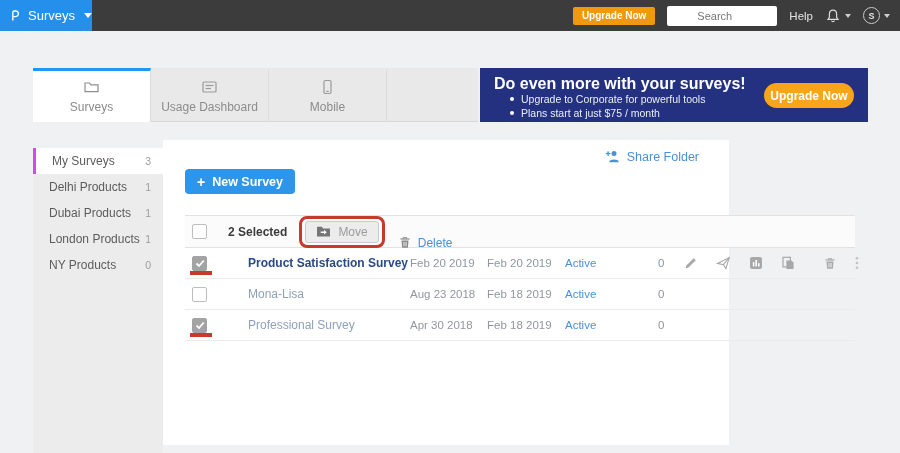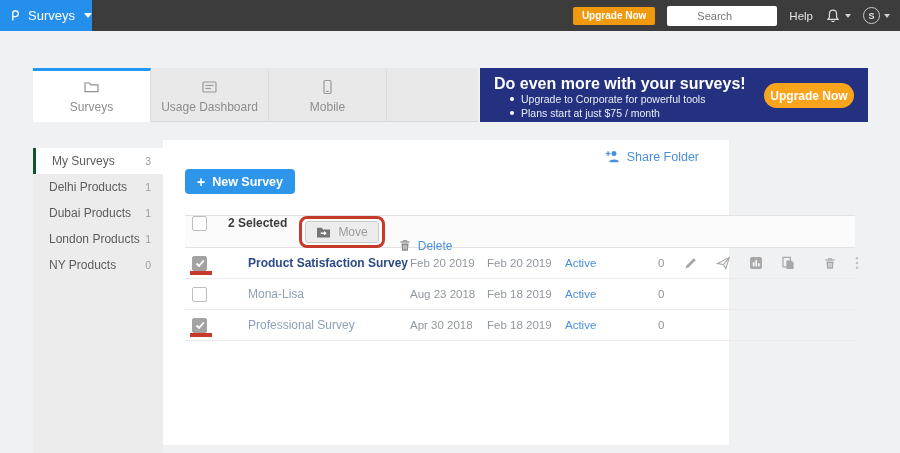--- a/index.html
+++ b/index.html
@@ -33,33 +33,33 @@
   .banner-bullets { position:absolute; left:30px; top:24px; list-style:none; }
   .banner-bullets li { font-size:10.5px; color:#e9edf8; line-height:14px; position:relative; padding-left:11px; }
   .banner-bullets li::before { content:""; position:absolute; left:0; top:5px; width:4px; height:4px; border-radius:50%; background:#fff; }
   .btn-upgrade-cta { position:absolute; right:14px; top:15px; width:90px; height:25px; border:none; border-radius:13px; background:#f8a41c; color:#fff; font-size:12px; font-weight:bold; font-family:inherit; cursor:pointer; }
 
   
   .sidebar { position:absolute; left:33px; top:148px; width:130px; height:305px; background:#ececec; }
   .side-item { height:26px; display:flex; align-items:center; padding:0 12px 0 16px; cursor:pointer; }
   .side-item .s-label { font-size:12px; color:#5c5c5c; }
   .side-item .s-count { margin-left:auto; font-size:10.5px; color:#9e9e9e; }
-  .side-item.active { background:#fff; border-left:3px solid #14532d; }
+  .side-item.active { background:#fff; border-left:3px solid #d946ef; }
 
   
   .main { position:absolute; left:163px; top:140px; width:566px; height:305px; background:#fff; }
   .share-folder { position:absolute; right:30px; top:9px; display:flex; align-items:center; gap:6px; color:#4a90d9; font-size:12.5px; cursor:pointer; }
   .btn-new-survey { position:absolute; left:22px; top:29px; width:110px; height:25px; background:#2e96ea; border:none; border-radius:4px; color:#fff; font-size:12.5px; font-weight:bold; font-family:inherit; cursor:pointer; display:flex; align-items:center; justify-content:center; gap:7px; }
   .btn-new-survey .plus { font-size:14px; font-weight:bold; }
   .surveys-dd { position:absolute; right:46px; top:58px; display:flex; align-items:center; gap:7px; font-size:12px; color:#6b6b6b; cursor:pointer;margin-top:36px; }
   .caret-dk { width:0; height:0; border-left:4px solid transparent; border-right:4px solid transparent; border-top:5px solid #6b6b6b; }
 
   
   .table { position:absolute; left:22px; top:75px; width:670px; }
-  .bulkbar { height:33px; background:#fbfbfb; border-top:1px solid #e2e2e2; border-bottom:1px solid #e2e2e2; display:flex; align-items:flex-start; }
+  .bulkbar { height:33px; background:#fbfbfb; border-top:1px solid #e2e2e2; border-bottom:1px solid #e2e2e2; display:flex; align-items:center; }
   .bulkbar .cb { margin-left:7px; }
   .sel-label { margin-left:21px; font-size:12px; font-weight:bold; color:#3c3c3c; }
   .red-box { margin-left:12px; border:3px solid #c6392b; border-radius:8px; padding:2px 3px; display:inline-flex; }
   .btn-move { display:flex; align-items:center; gap:7px; background:#ececec; border:1px solid #cbcbcb; border-radius:3px; padding:3px 10px; font-size:12px; color:#9b9b9b; font-family:inherit; cursor:pointer; }
   .delete-group { margin-left:13px; display:flex; align-items:center; gap:6px; cursor:pointer;margin-top:22px; }
   .delete-group span { font-size:12px; color:#4a90d9; }
 
   .row { height:31px; display:flex; align-items:center; border-bottom:1px solid #ebebeb; }
   .cell-cb { width:40px; padding-left:7px; position:relative; align-self:stretch; display:flex; align-items:center; }
   .cell-name { flex:1; font-size:12px; color:#8ea1b8; cursor:pointer;margin-left:23px; }

